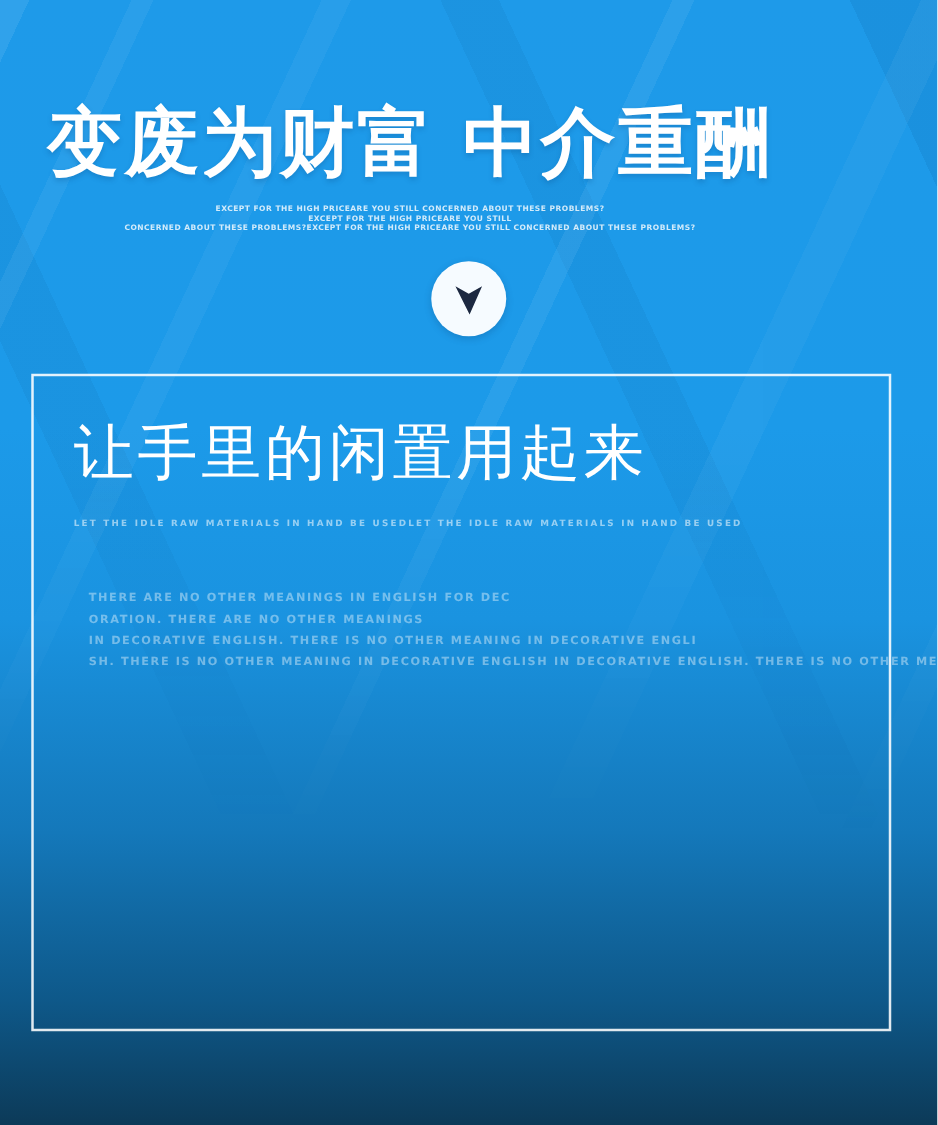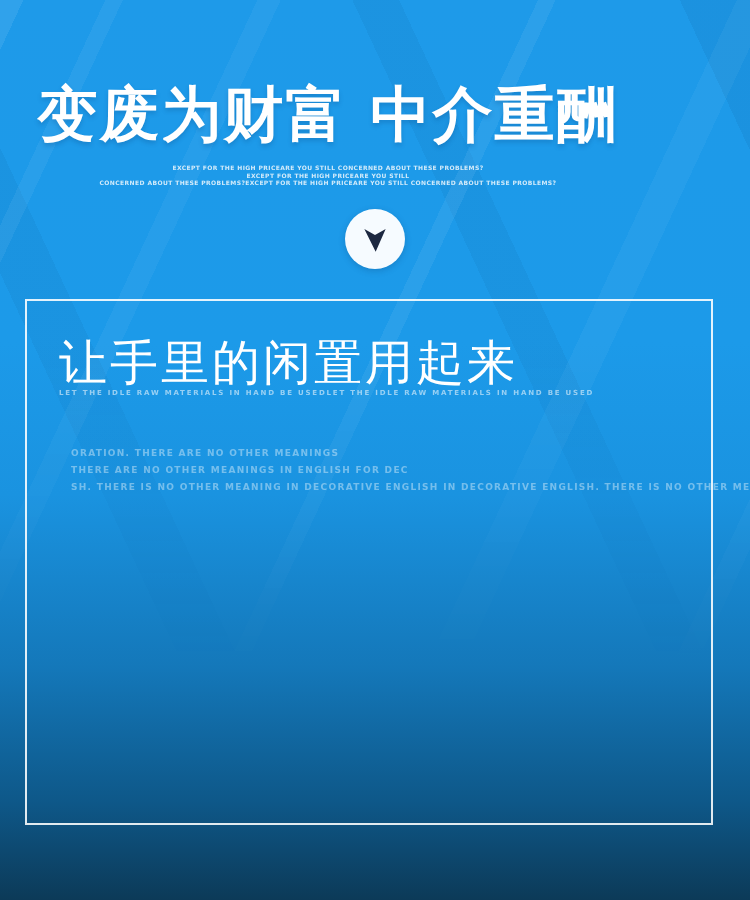--- a/index.html
+++ b/index.html
@@ -77,21 +77,21 @@
   }
   .panel-title{
     font-size:48px;
     line-height:54px;
     font-weight:300;
     color:#ffffff;
     letter-spacing:3px;
     white-space:nowrap;
   }
   .panel-sub{
-    margin-top:0;
+    margin-top:26px;
     font-size:7px;
     letter-spacing:1.8px;
     color:rgba(255,255,255,0.55);
     white-space:nowrap;
     font-weight:600;
   }
   .panel-body{
     margin-top:26px;
     width:648px;
     font-size:26px;
@@ -132,19 +132,20 @@
       <svg width="40" height="40" viewBox="0 0 60 60">
         <path d="M14,15 L30,24 L46,15 L31,49 Z" fill="#1c2840"></path>
       </svg>
     </span>
   </div>
 
   <div class="panel">
     <div class="panel-title">让手里的闲置用起来</div>
     <div class="panel-sub">LET THE IDLE RAW MATERIALS IN HAND BE USEDLET THE IDLE RAW MATERIALS IN HAND BE USED</div>
     <div class="panel-footer">
+      <div>THERE ARE NO OTHER MEANINGS IN ENGLISH FOR DEC</div>
       <div>ORATION. THERE ARE NO OTHER MEANINGS</div>
-      <div>THERE ARE NO OTHER MEANINGS IN ENGLISH FOR DEC</div>
+      <div> IN DECORATIVE ENGLISH. THERE IS NO OTHER MEANING IN DECORATIVE ENGLI</div>
       <div>SH. THERE IS NO OTHER MEANING IN DECORATIVE ENGLISH IN DECORATIVE ENGLISH. THERE IS NO OTHER MEA</div>
     </div>
   </div>
 
 </div>
 
 </body></html>

